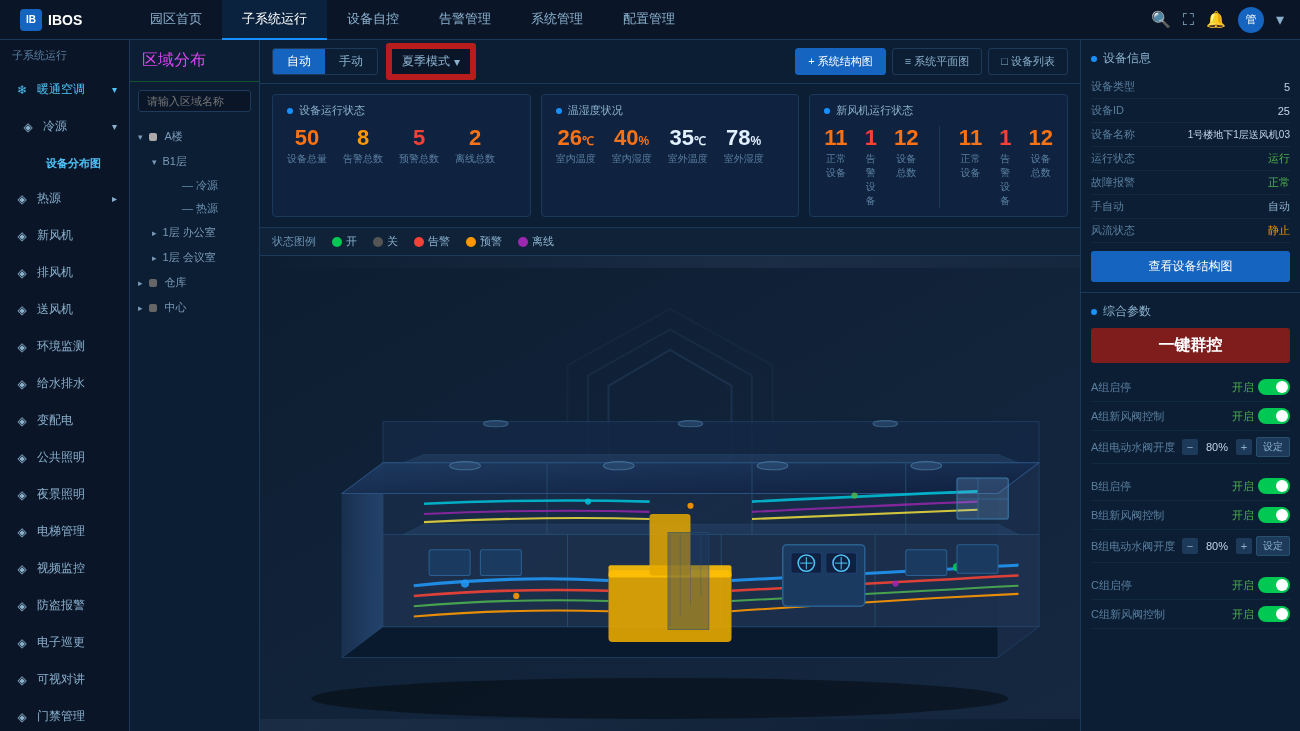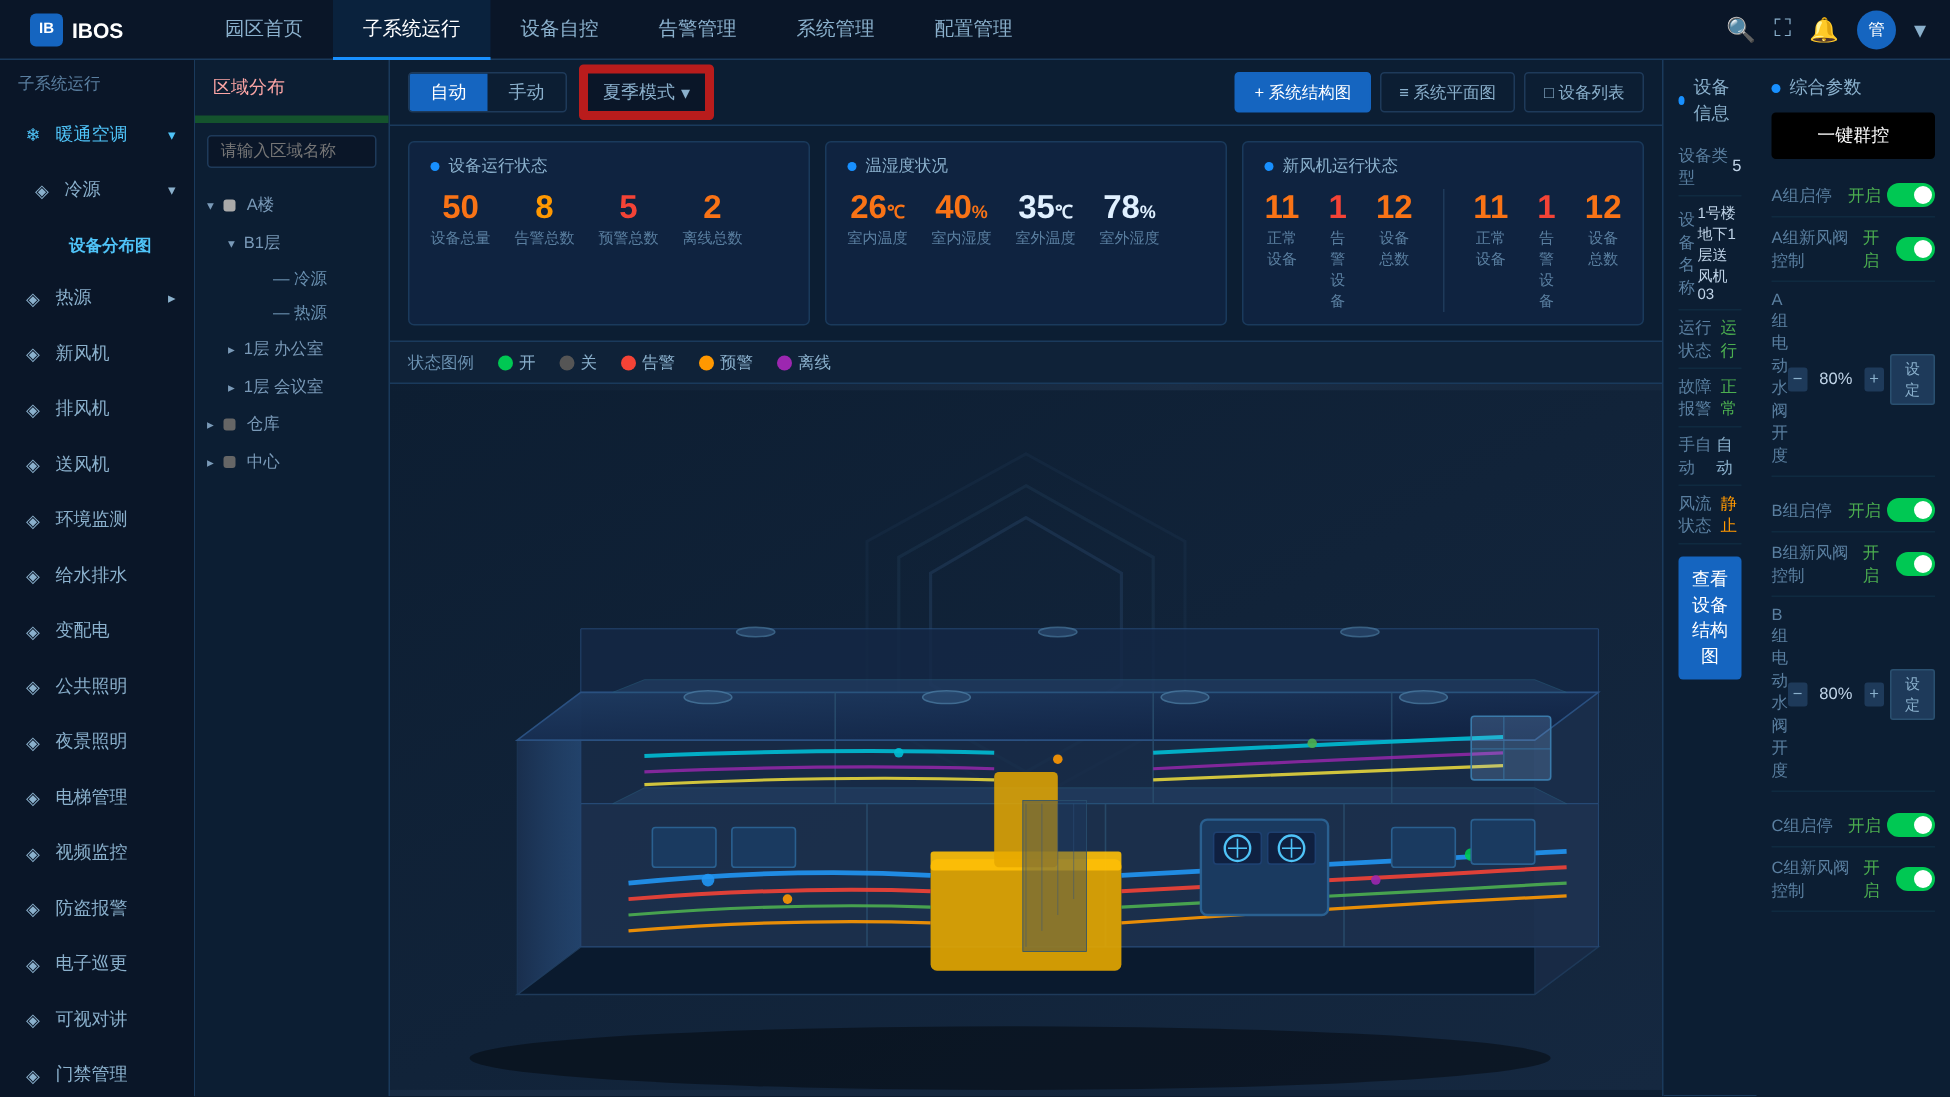--- a/index.html
+++ b/index.html
@@ -27,21 +27,21 @@
     .sidebar-icon { width: 14px; text-align: center; }
     .sidebar-sub { padding-left: 28px; padding-top: 6px; padding-bottom: 4px; }
     .sidebar-sub-item { padding: 5px 8px; color: #6a90b0; cursor: pointer; font-size: 11px; }
     .sidebar-sub-item.active { color: #4fc3f7; font-weight: bold; }
 
     
     .content-area { display: flex; flex: 1; overflow: hidden; }
 
     
     .zone-panel { width: 130px; background: #0c1e33; border-right: 1px solid #1a3a5c; display: flex; flex-direction: column; flex-shrink: 0; }
-    .zone-panel-title { padding: 10px 12px; color: #fca5a5; font-size: 12px; border-bottom: 5px solid #14532d; }
+    .zone-panel-title { padding: 10px 12px; color: #d946ef; font-size: 16px; border-bottom: 1px solid #14532d; }
     .zone-search { padding: 8px; }
     .zone-search input { width: 100%; background: #0a1628; border: 1px solid #1e3a5a; border-radius: 3px; color: #8ab0cc; padding: 4px 8px; font-size: 11px; outline: none; }
     .zone-tree { padding: 4px 0; overflow-y: auto; flex: 1; }
     .tree-item { display: flex; align-items: center; padding: 5px 8px; cursor: pointer; color: #7a9ab8; font-size: 11px; gap: 4px; }
     .tree-arrow { font-size: 9px; margin-right: 2px; }
     .tree-leaf { padding: 4px 8px 4px 24px; color: #6a90b0; font-size: 11px; cursor: pointer; }
 
     
     .main-center { flex: 1; display: flex; flex-direction: column; overflow: hidden; background: #0f1e30; }
 
@@ -74,38 +74,38 @@
     .legend-row { display: flex; align-items: center; padding: 6px 12px; gap: 16px; background: rgba(15,35,60,0.7); border-bottom: 1px solid #1a3a5c; flex-shrink: 0; }
     .legend-title { color: #6a90b0; font-size: 11px; }
     .legend-item { display: flex; align-items: center; gap: 4px; color: #8ab0cc; font-size: 11px; }
     .legend-dot { width: 10px; height: 10px; border-radius: 50%; }
 
     
     .viz-area { flex: 1; position: relative; overflow: hidden; }
     .viz-bg { width: 100%; height: 100%; background: linear-gradient(135deg, #0d1e32 0%, #1a2d45 40%, #0d1e32 100%); position: relative; display: flex; align-items: center; justify-content: center; }
 
     
-    .right-panel { width: 192px; background: #0c1e33; border-left: 1px solid #1a3a5c; display: flex; flex-direction: row; overflow-y: auto; flex-shrink: 0; }
+    .right-panel { width: 220px; background: #0c1e33; border-left: 1px solid #1a3a5c; display: flex; flex-direction: column; overflow-y: auto; flex-shrink: 0; }
     .right-section { border-bottom: 1px solid #1a3a5c; padding: 10px; }
     .right-section-title { display: flex; align-items: center; gap: 6px; color: #8ab0cc; font-size: 12px; margin-bottom: 8px; }
     .right-section-title .dot { width: 6px; height: 6px; border-radius: 50%; background: #1890ff; }
     .info-row { display: flex; justify-content: space-between; align-items: center; padding: 4px 0; border-bottom: 1px solid #0f2a40; }
     .info-label { color: #5a7fa0; font-size: 11px; }
     .info-value { color: #c0d4e8; font-size: 11px; }
     .info-value.running { color: #4caf50; }
     .info-value.normal { color: #4caf50; }
     .info-value.auto { color: #8ab0cc; }
     .info-value.stopped { color: #ff9800; }
     .view-btn { width: 100%; margin-top: 8px; background: #1565c0; color: #fff; border: none; border-radius: 3px; padding: 7px; cursor: pointer; font-size: 12px; }
     
     
     .params-section { padding: 10px; }
     .params-title { display: flex; align-items: center; gap: 6px; color: #8ab0cc; font-size: 12px; margin-bottom: 8px; }
     .params-title .dot { width: 6px; height: 6px; border-radius: 50%; background: #1890ff; }
-    .one-key-btn { width: 100%; background: #000000; color: #fff; border: none; border-radius: 3px; padding: 7px; cursor: pointer; font-size: 12px; margin-bottom: 10px; }
+    .one-key-btn { width: 100%; background: #7f1d1d; color: #fff; border: none; border-radius: 3px; padding: 7px; cursor: pointer; font-size: 16px; margin-bottom: 10px; font-weight: bold; }
     .param-row { display: flex; justify-content: space-between; align-items: center; padding: 6px 0; border-bottom: 1px solid #0f2a40; }
     .param-label { color: #5a7fa0; font-size: 11px; }
     .param-control { display: flex; align-items: center; gap: 4px; }
     .toggle { width: 32px; height: 16px; background: #00c853; border-radius: 8px; position: relative; cursor: pointer; }
     .toggle::after { content: ''; position: absolute; width: 12px; height: 12px; background: #fff; border-radius: 50%; top: 2px; right: 2px; }
     .toggle-label { color: #4caf50; font-size: 11px; }
     .stepper-btn { width: 16px; height: 16px; background: #1e3a5a; border: none; color: #8ab0cc; cursor: pointer; border-radius: 2px; font-size: 11px; display: flex; align-items: center; justify-content: center; }
     .stepper-val { color: #c0d4e8; font-size: 11px; min-width: 30px; text-align: center; }
     .set-btn { background: #1e3a5a; border: 1px solid #2a5070; color: #8ab0cc; padding: 2px 6px; border-radius: 2px; font-size: 10px; cursor: pointer; }
     
@@ -531,20 +531,24 @@
       <div class="right-section">
         <div class="right-section-title">
           <div class="dot"></div>
           <span>设备信息</span>
         </div>
         <div class="info-row">
           <span class="info-label">设备类型</span>
           <span class="info-value">5</span>
         </div>
         <div class="info-row">
+          <span class="info-label">设备ID</span>
+          <span class="info-value">25</span>
+        </div>
+        <div class="info-row">
           <span class="info-label">设备名称</span>
           <span class="info-value" style="font-size:10px;">1号楼地下1层送风机03</span>
         </div>
         <div class="info-row">
           <span class="info-label">运行状态</span>
           <span class="info-value running">运行</span>
         </div>
         <div class="info-row">
           <span class="info-label">故障报警</span>
           <span class="info-value normal">正常</span>

